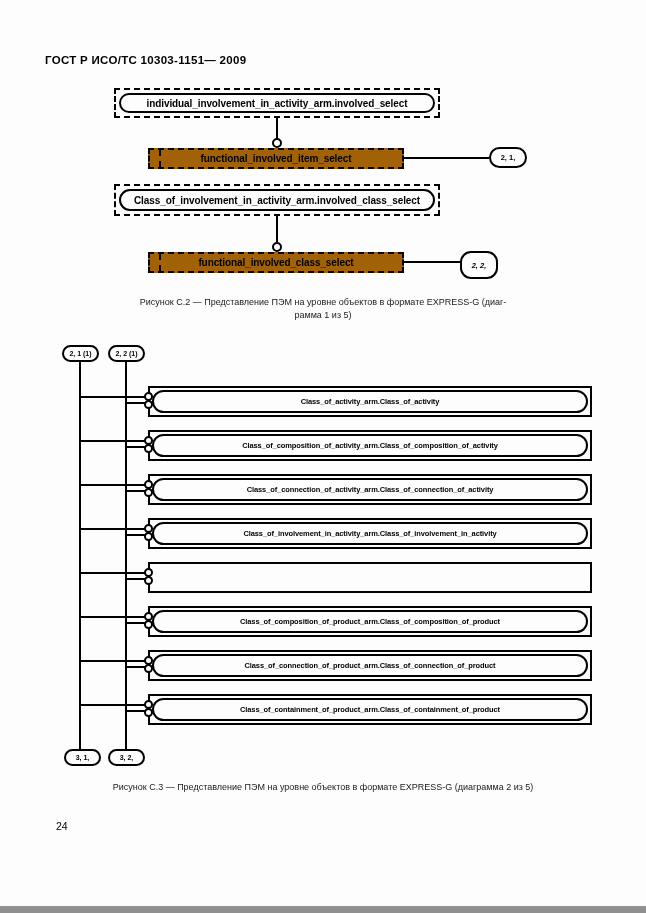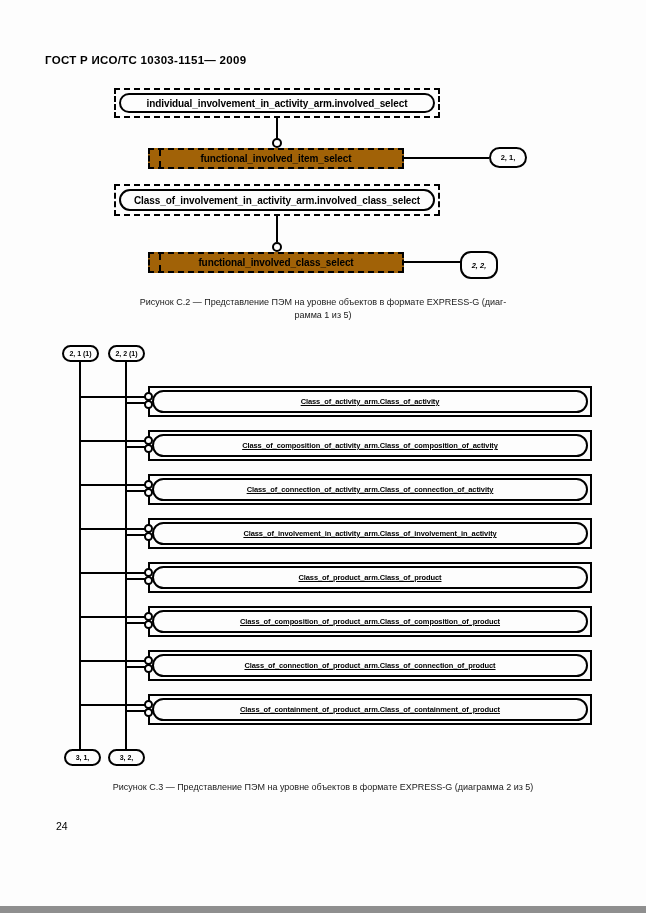--- a/index.html
+++ b/index.html
@@ -29,21 +29,21 @@
     display:flex;align-items:center;justify-content:center;
     font-size:7.5px;font-weight:bold;white-space:nowrap;}
   .caption{left:0;right:0;text-align:center;font-size:9px;line-height:1.45;color:#1a1a1a;}
   
   .row{left:0;width:646px;height:31px;}
   .row .rect{position:absolute;left:148px;top:0;width:444px;height:31px;
     border:2px solid #000;box-sizing:border-box;background:#fdfdfd;}
   .row .stad{position:absolute;left:152px;top:4px;width:436px;height:23px;
     border:2px solid #000;border-radius:12px;box-sizing:border-box;background:#fdfdfd;
     display:flex;align-items:center;justify-content:center;z-index:2;}
-  .row .stad span{font-size:7.5px;font-weight:bold;letter-spacing:-0.1px;white-space:nowrap;text-decoration:underline;}
+  .row .stad span{font-size:7.5px;font-weight:bold;letter-spacing:-0.1px;white-space:nowrap;}
   .row .lineA{position:absolute;left:81px;top:10px;width:67px;height:2px;background:#000;}
   .row .lineB{position:absolute;left:127px;top:16px;width:21px;height:2px;background:#000;}
   .row .circT{position:absolute;left:144px;top:6px;width:9px;height:9px;
     border:2px solid #000;border-radius:50%;background:#fff;z-index:3;box-sizing:border-box;}
   .row .circB{position:absolute;left:144px;top:14px;width:9px;height:9px;
     border:2px solid #000;border-radius:50%;background:#fff;z-index:3;box-sizing:border-box;}
   .pageref{border:2px solid #000;border-radius:9px;background:#fdfdfd;
     display:flex;align-items:center;justify-content:center;
     font-size:7px;font-weight:bold;white-space:nowrap;box-sizing:border-box;}
   .pagenum{left:56px;top:820px;font-size:10.5px;}
@@ -139,23 +139,20 @@
         <span>Class_of_involvement_in_activity_arm.Class_of_involvement_in_activity</span>
       </div>
     <div class="circT"></div>
     <div class="circB"></div>
   </div>
 
   <div class="abs row" style="top:562px;">
     <div class="lineA"></div>
     <div class="lineB"></div>
     <div class="rect"></div>
-    <div class="stad">
-        <span>Class_of_product_arm.Class_of_product</span>
-      </div>
     <div class="circT"></div>
     <div class="circB"></div>
   </div>
 
   <div class="abs row" style="top:606px;">
     <div class="lineA"></div>
     <div class="lineB"></div>
     <div class="rect"></div>
     <div class="stad">
         <span>Class_of_composition_of_product_arm.Class_of_composition_of_product</span>

